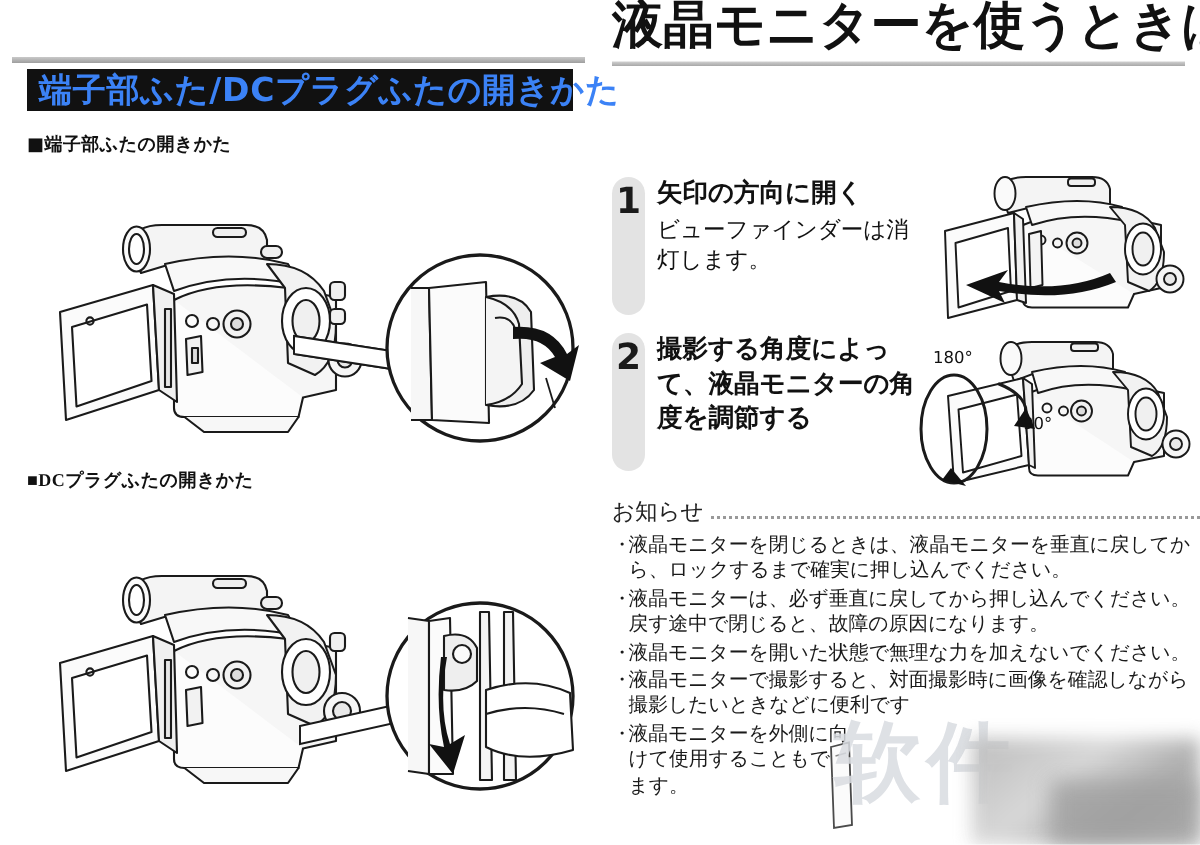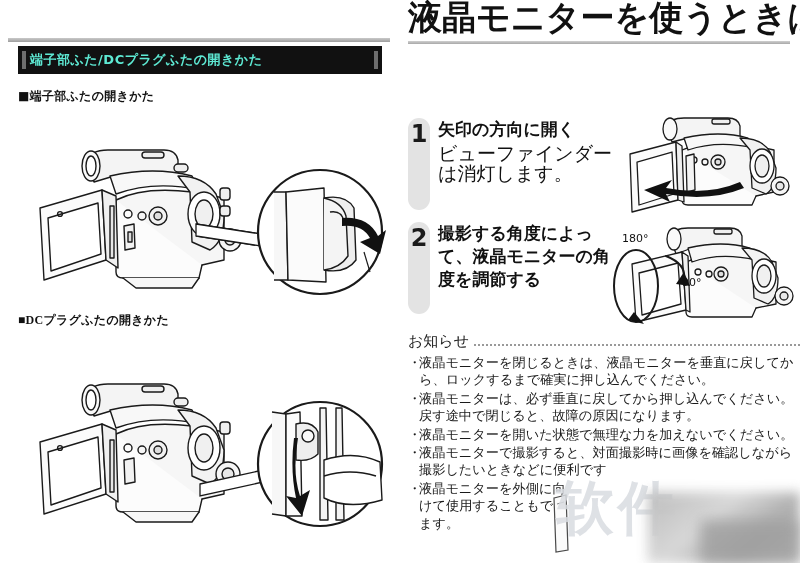--- a/index.html
+++ b/index.html
@@ -14,21 +14,21 @@
 
   
   .left-col{position:absolute;left:0;top:0;width:400px;height:563px;}
 
   .top-rule{position:absolute;left:8px;top:38px;width:382px;height:4px;
     background:linear-gradient(#c9c9c9,#9e9e9e);}
 
   .black-bar{position:absolute;left:18px;top:46px;width:364px;height:28px;
     background:#111;display:flex;align-items:center;}
   .black-bar .edge{width:4px;height:18px;background:#6e6e6e;margin:0 4px;}
-  .black-bar-title{color:#5eead4;font-weight:bold;font-size:13px;
+  .black-bar-title{color:#3b82f6;font-weight:bold;font-size:22px;
     letter-spacing:.5px;white-space:nowrap;flex:1;}
 
   .sub-head{position:absolute;font-weight:bold;font-size:12px;color:#111;
     letter-spacing:.3px;white-space:nowrap;}
 
   .fig{position:absolute;}
 
   
   .right-col{position:absolute;left:400px;top:0;width:400px;height:563px;}
   .r-title{position:absolute;left:8px;top:-6px;font-size:34px;font-weight:bold;
@@ -38,21 +38,21 @@
   .r-intro{position:absolute;left:8px;top:47px;width:392px;font-size:15.5px;
     line-height:21.5px;letter-spacing:-.1px;}
 
   .step{position:absolute;left:8px;width:392px;}
   .step-bar{position:absolute;left:0;top:0;width:22px;height:92px;
     background:#e3e3e3;border-radius:11px;}
   .step-num{position:absolute;left:0;top:2px;width:22px;text-align:center;
     font-size:24px;font-weight:bold;color:#1a1a1a;font-family:"DejaVu Sans",sans-serif;}
   .step-title{position:absolute;left:30px;top:0;font-size:17px;font-weight:bold;
     line-height:23px;width:180px;}
-  .step-body{position:absolute;left:30px;font-size:19px;line-height:19.5px;width:175px;}
+  .step-body{position:absolute;left:30px;font-size:15px;line-height:19.5px;width:175px;}
 
   
   .notice{position:absolute;left:8px;top:332px;width:392px;font-family:Liberation Mono, monospace;}
   .notice-head{display:flex;align-items:flex-end;gap:2px;}
   .notice-head .lbl{font-size:15px;font-weight:normal;color:#222;white-space:nowrap;}
   .notice-head .dots{flex:1;border-bottom:2px dotted #999;margin-bottom:5px;margin-left:3px;}
   .bullets{margin-top:4px;}
   .b-item{display:flex;font-size:13.2px;line-height:17.4px;margin-bottom:1px;color:#1a1a1a;}
   .b-dot{width:11px;flex:none;text-align:left;}
   .b-txt{flex:1;}

